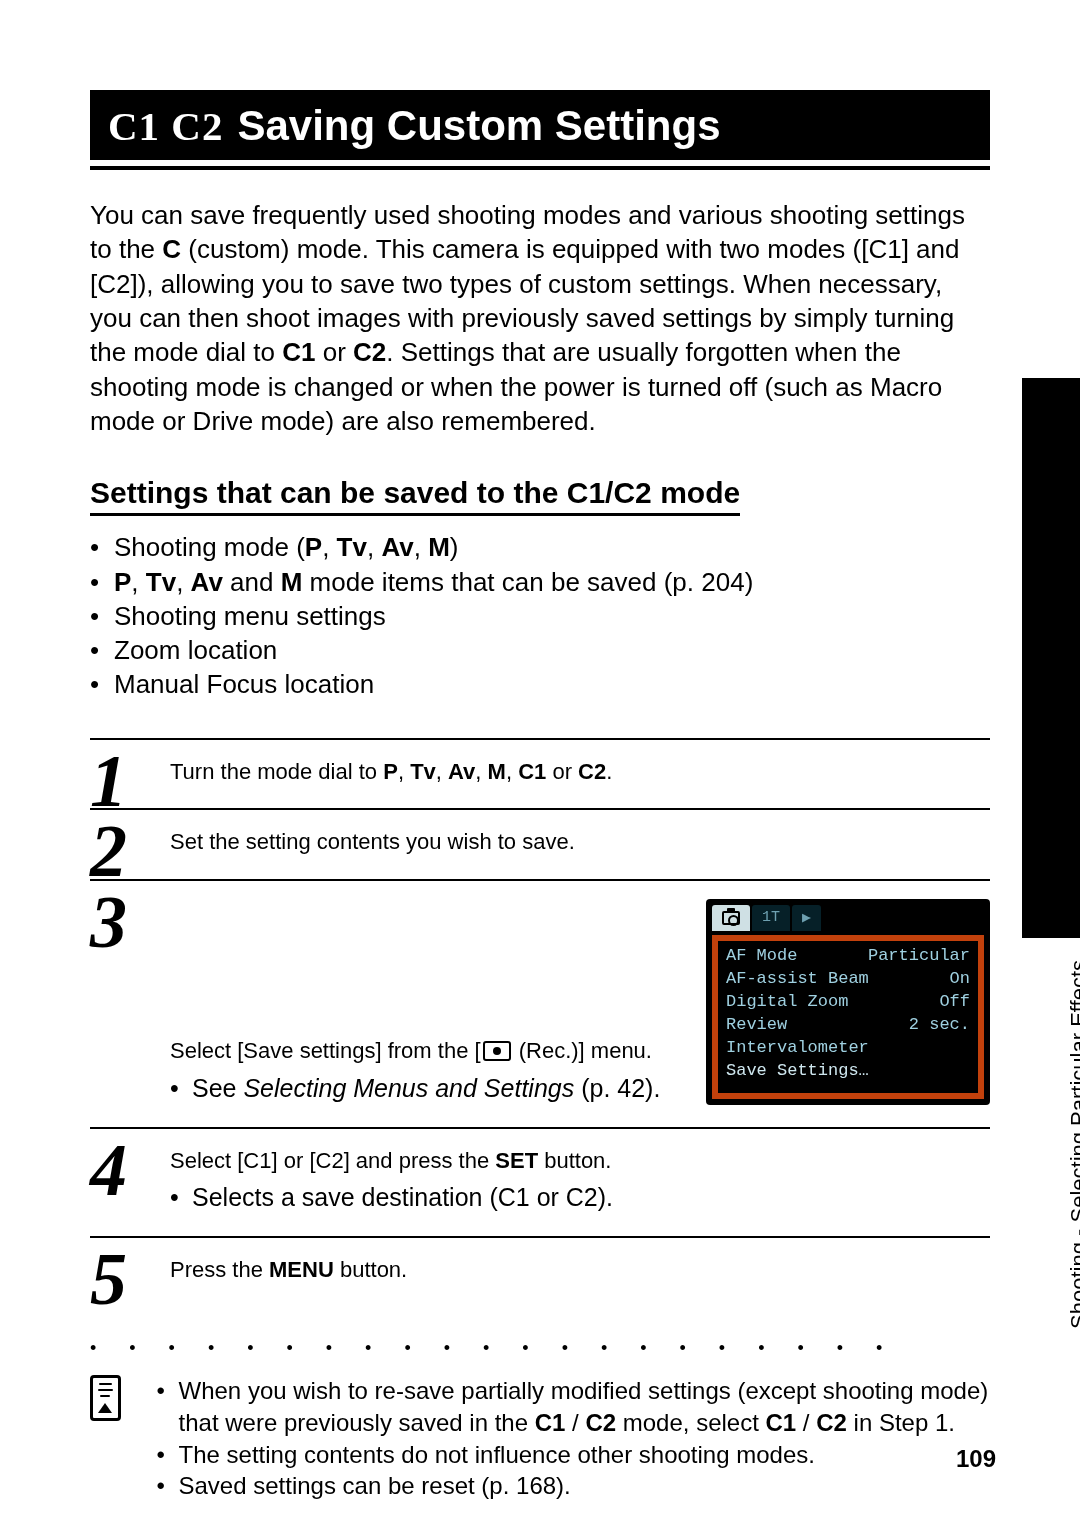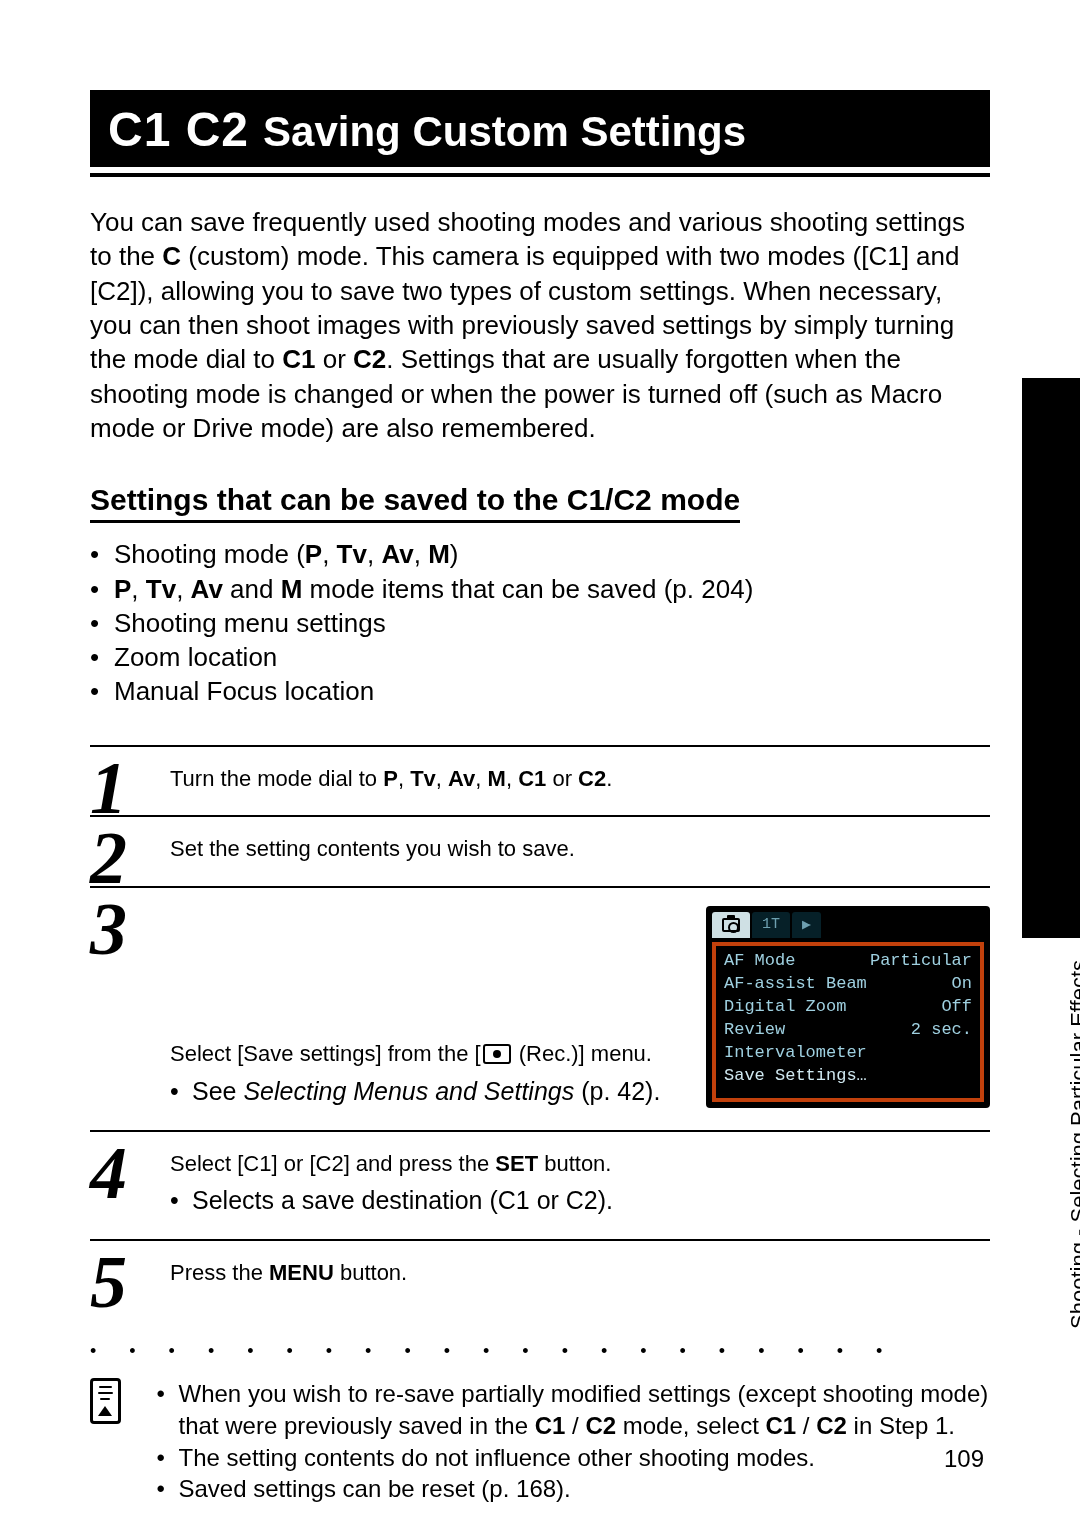--- a/index.html
+++ b/index.html
@@ -22,21 +22,21 @@
     color: #fff;
     padding: 12px 18px 10px 18px;
     font-size: 42px;
     font-weight: 700;
     margin-bottom: 6px;
     display: flex;
     align-items: baseline;
     gap: 14px;
   }
   .heading-bar .modeglyph { font-family: "Helvetica Neue", Helvetica, Arial, sans-serif; font-weight: 700; }
-  .heading-bar .c1c2 { font-size: 48px; letter-spacing: 1px; }
+  .heading-bar .c1c2 { font-size: 41px; letter-spacing: 1px; font-family: Liberation Serif, serif; }
   .heading-underline { border-bottom: 4px solid #000; margin-bottom: 28px; }
   .intro {
     font-size: 26px;
     line-height: 1.32;
     font-weight: 400;
   }
   .intro .bold { font-weight: 700; }
   .sub-heading {
     font-size: 30px;
     font-weight: 700;
@@ -127,21 +127,21 @@
     color: #6ea0b0;
     background: #062028;
     border-top-left-radius: 3px;
     border-top-right-radius: 3px;
   }
   .lcd-tab.active {
     background: #cfe0e4;
     color: #000;
   }
   .lcd-body {
-    border: 4px solid #c2410c;
+    border: 6px solid #c2410c;
     padding: 4px 8px 10px 8px;
   }
   .lcd-row {
     display: flex;
     justify-content: space-between;
     font-size: 17px;
     color: #9fd0e0;
     line-height: 1.35;
     white-space: nowrap;
   }
@@ -200,23 +200,23 @@
     right: 14px;
     transform: rotate(-90deg);
     transform-origin: right top;
     font-size: 22px;
     color: #000;
     white-space: nowrap;
   }
   .page-number {
     position: absolute;
     bottom: 56px;
-    right: 96px;
+    right: 84px;
     font-size: 24px;
-    font-weight: 400;
+    font-weight: 700;
   }
   .rec-icon {
     display: inline-block;
     width: 28px; height: 20px;
     border: 2.5px solid #000;
     border-radius: 3px;
     vertical-align: -3px;
     position: relative;
     margin: 0 2px;
   }

